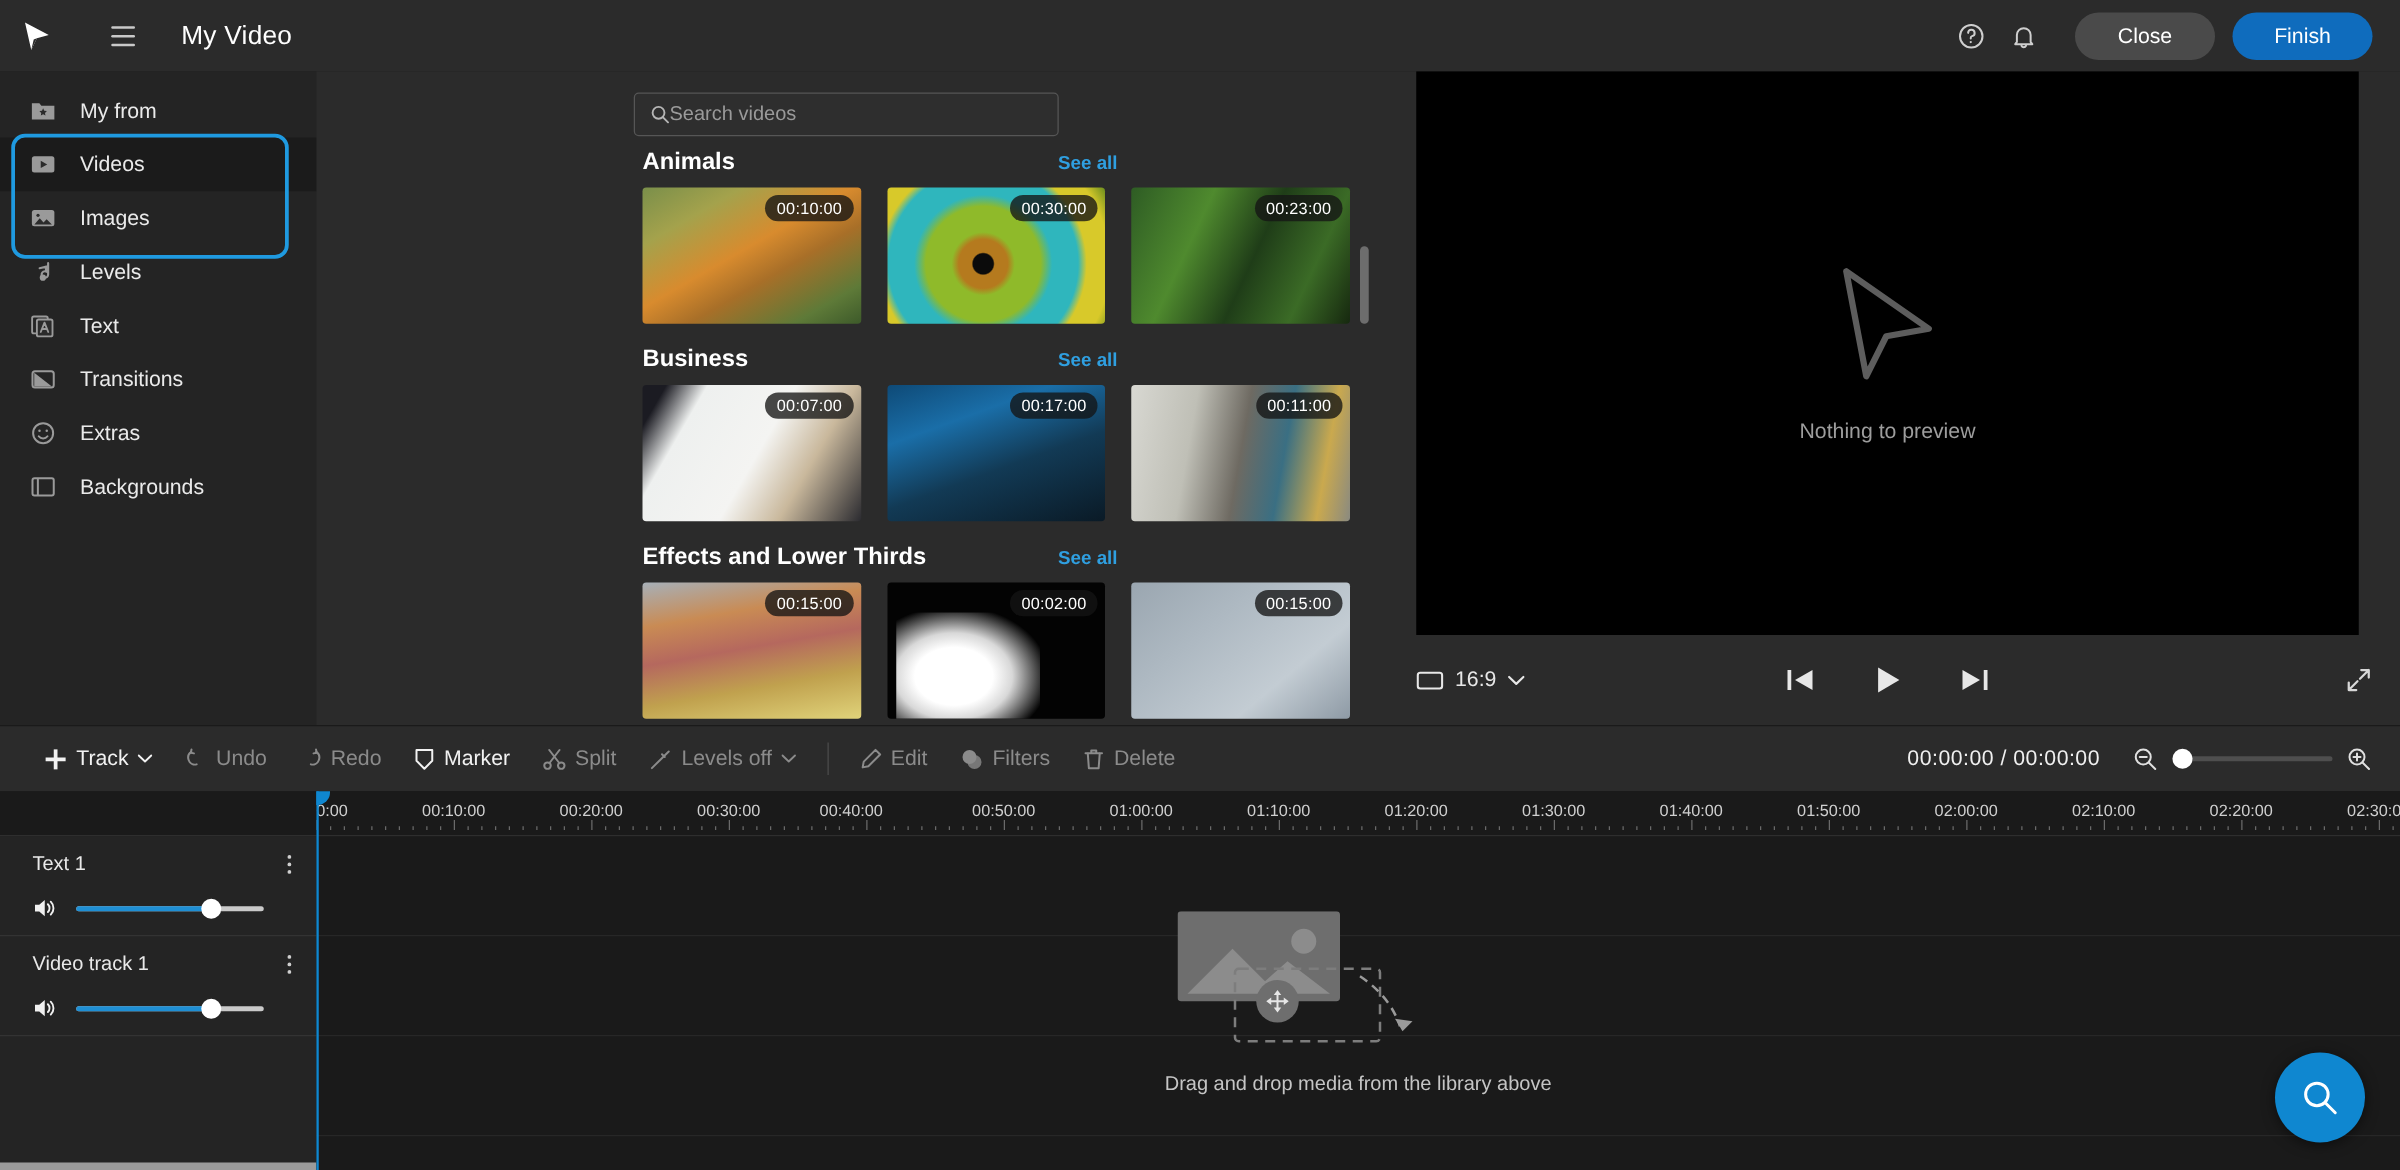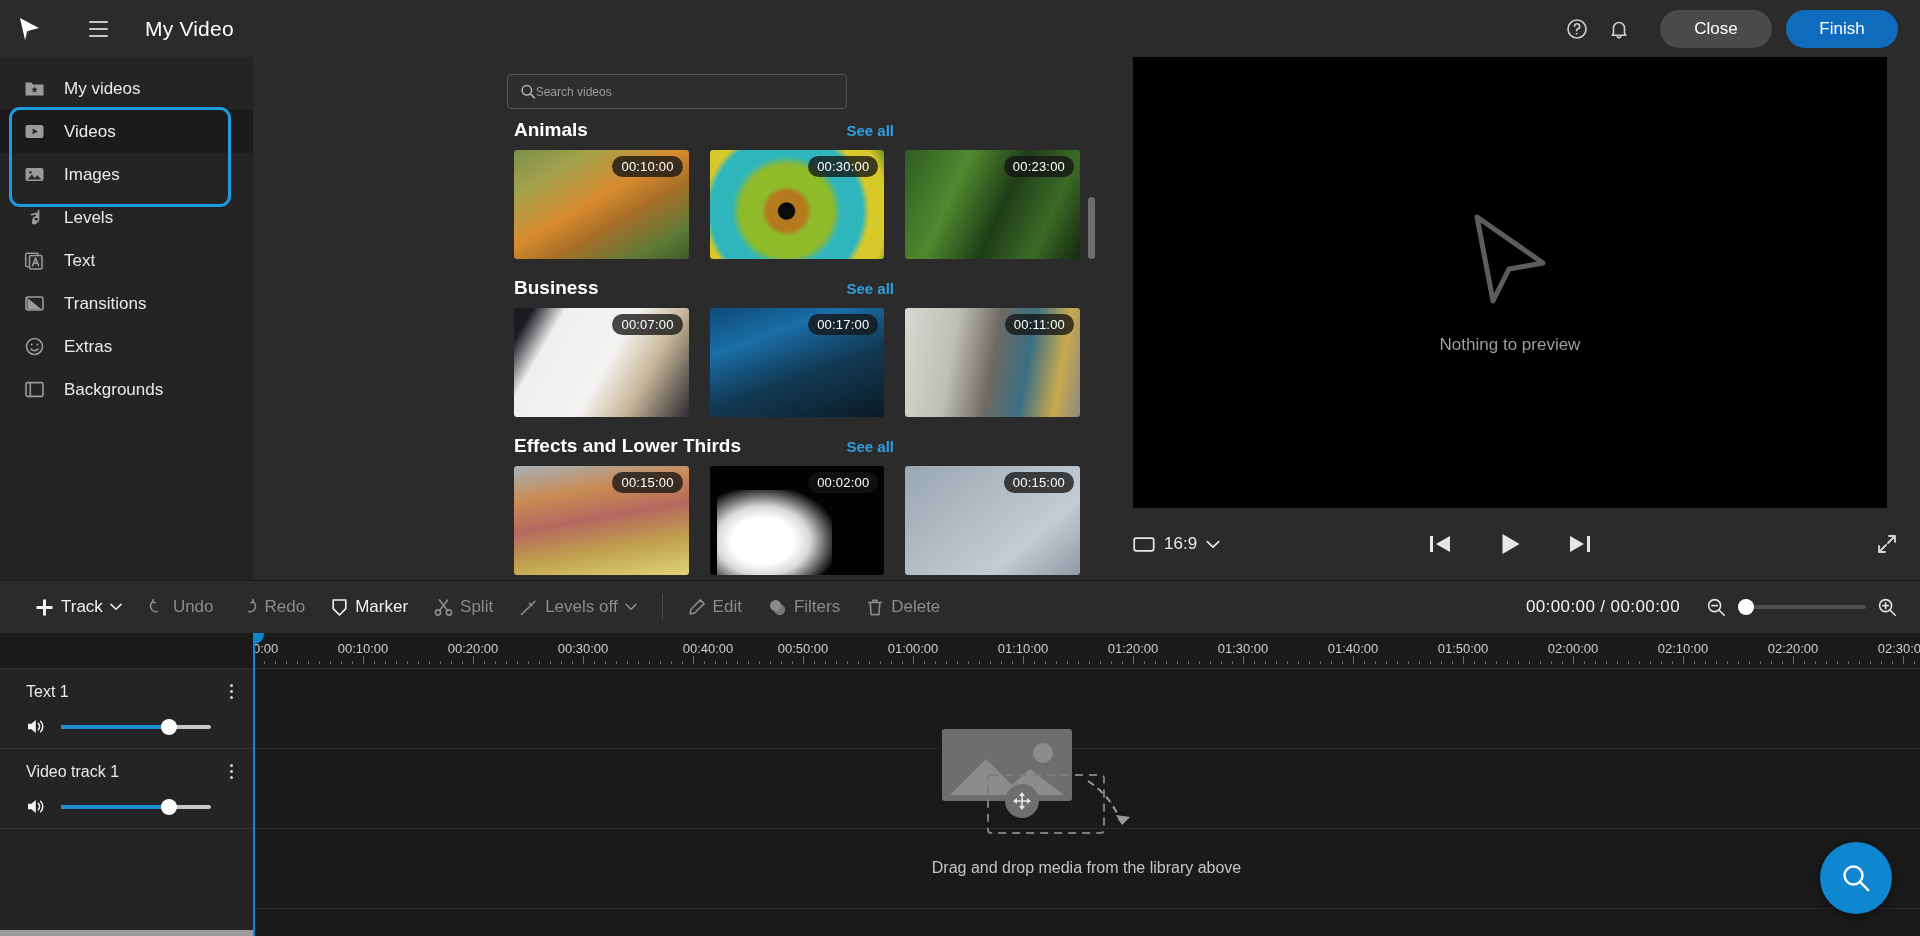--- a/index.html
+++ b/index.html
@@ -57,21 +57,21 @@
   }
 
   
   .library { flex: 1; background: #2b2b2b; position: relative; overflow: hidden; }
   .search-wrap { display: flex; justify-content: center; padding-top: 17px; }
   .search-box {
     width: 340px; height: 35px; background: #2e2e2e; border: 1px solid #565656;
     border-radius: 4px; display: flex; align-items: center; padding: 0 12px;
   }
   .search-box input {
-    background: transparent; border: none; outline: none; color: #c4b5fd; font-size: 12px;
+    background: transparent; border: none; outline: none; color: #c4b5fd; font-size: 16px;
     margin-left: 0; width: 100%; font-family: "Liberation Sans", sans-serif;
   }
   .search-box input::placeholder { color: #9a9a9a; }
   .lib-scroll { position: absolute; top: 62px; left: 0; right: 0; bottom: 0; overflow: hidden; padding: 0 0 0 0; }
   .cat { padding: 0 20px 0 261px; }
   .cat-head { display: flex; align-items: baseline; justify-content: space-between; padding-right: 186px; }
   .cat-title { font-size: 19px; font-weight: bold; color: #fff; }
   .see-all { font-size: 15px; font-weight: bold; color: #2f9fe0; cursor: pointer; }
   .thumbs { display: flex; gap: 21px; margin-top: 9px; }
   .thumb {
@@ -191,21 +191,21 @@
 
     <div class="sidebar">
 
       <div class="side-item">
         <span class="side-ico">
           <svg width="21" height="21" viewBox="0 0 21 21">
             <path d="M1.5 4.5h6l1.6 2h10.4v11H1.5z" fill="#9a9a9a"></path>
             <path d="M10.5 8.6l.9 1.9 2.1.3-1.5 1.5.35 2.1-1.85-1-1.85 1 .35-2.1-1.5-1.5 2.1-.3z" fill="#2b2b2b"></path>
           </svg>
         </span>
-        <span class="side-label">My videos</span>
+        <span class="side-label">My from</span>
       </div>
 
       <div class="side-item active">
         <span class="side-ico">
           <svg width="21" height="21" viewBox="0 0 21 21">
             <rect x="1.5" y="4" width="18" height="13" rx="2" fill="#9a9a9a"></rect>
             <path d="M8.6 7.6l5.2 2.9-5.2 2.9z" fill="#2b2b2b"></path>
           </svg>
         </span>
         <span class="side-label">Videos</span>
@@ -695,21 +695,21 @@
             <div class="tk" style="left: 1617px; height: 3px;"></div>
             <div class="tk" style="left: 1628px; height: 3px;"></div>
             <div class="tk" style="left: 1639px; height: 3px;"></div>
             <div class="tk" style="left: 1650px; height: 8px;"></div>
             <div class="tk" style="left: 1661px; height: 3px;"></div>
           </div>
       <div class="tick-label" style="left: 0px;">00:00:00</div>
           <div class="tick-label" style="left: 110px;">00:10:00</div>
           <div class="tick-label" style="left: 220px;">00:20:00</div>
           <div class="tick-label" style="left: 330px;">00:30:00</div>
-          <div class="tick-label" style="left: 455px; text-align: right;">00:40:00</div>
+          <div class="tick-label" style="left: 428px; text-align: right;">00:40:00</div>
           <div class="tick-label" style="left: 550px;">00:50:00</div>
           <div class="tick-label" style="left: 660px;">01:00:00</div>
           <div class="tick-label" style="left: 770px;">01:10:00</div>
           <div class="tick-label" style="left: 880px;">01:20:00</div>
           <div class="tick-label" style="left: 990px;">01:30:00</div>
           <div class="tick-label" style="left: 1100px;">01:40:00</div>
           <div class="tick-label" style="left: 1210px;">01:50:00</div>
           <div class="tick-label" style="left: 1320px;">02:00:00</div>
           <div class="tick-label" style="left: 1430px;">02:10:00</div>
           <div class="tick-label" style="left: 1540px;">02:20:00</div>

